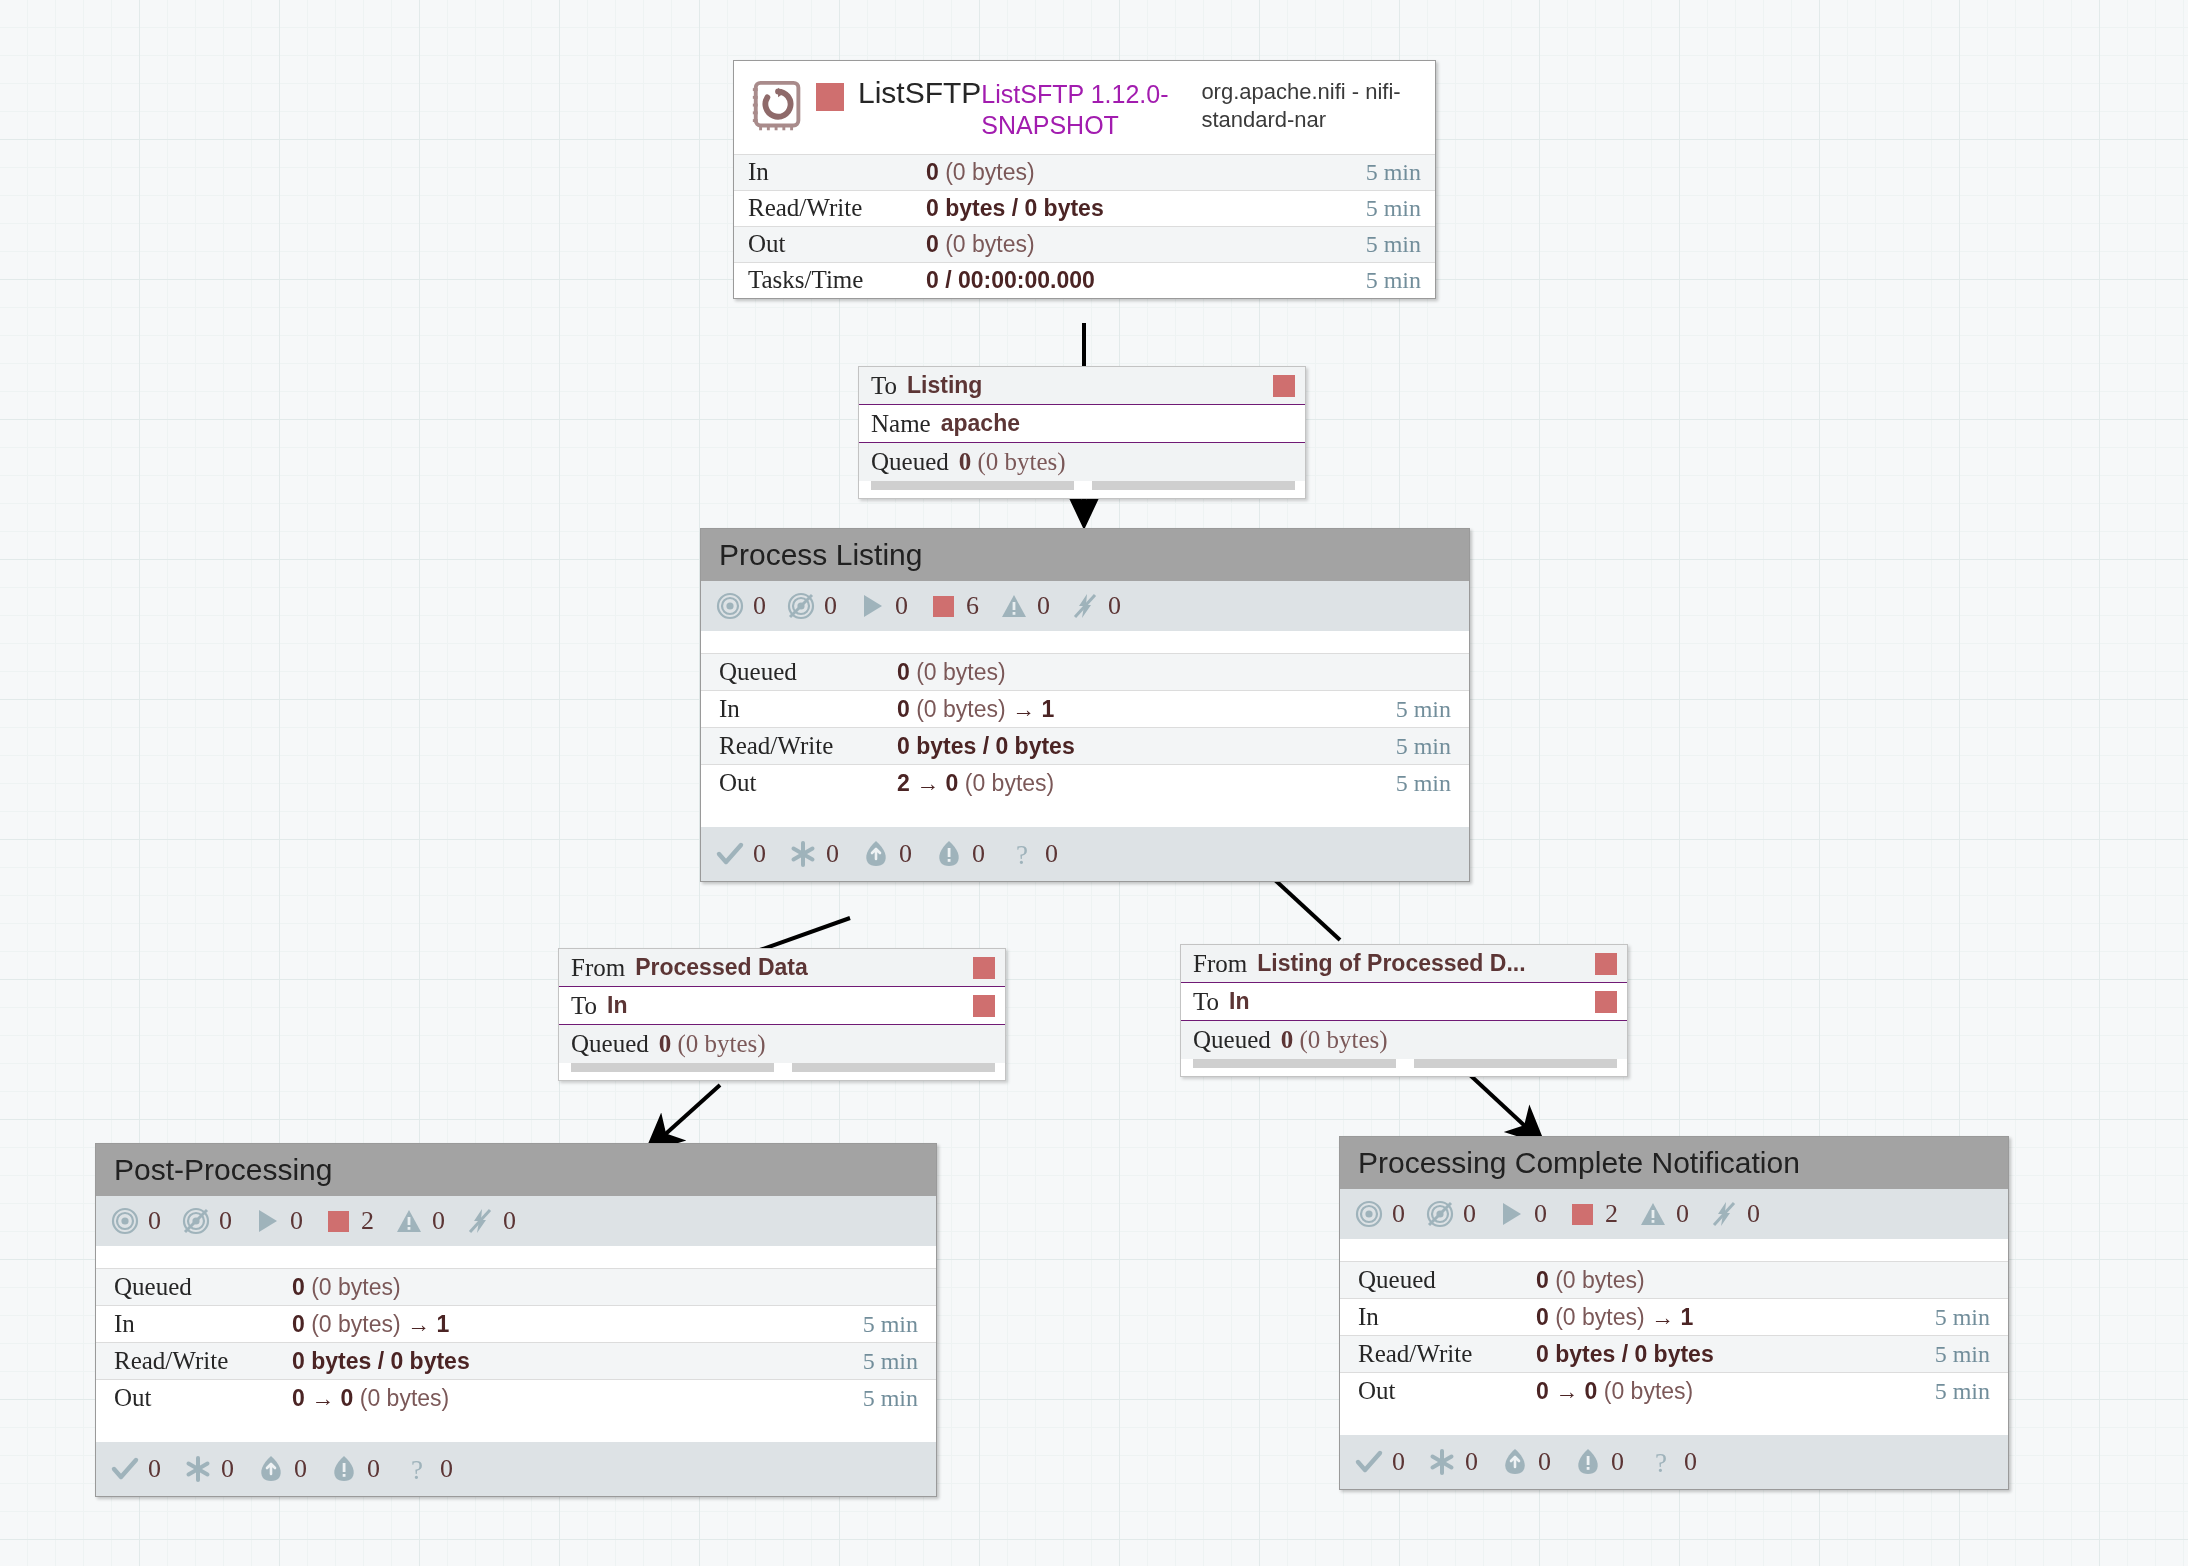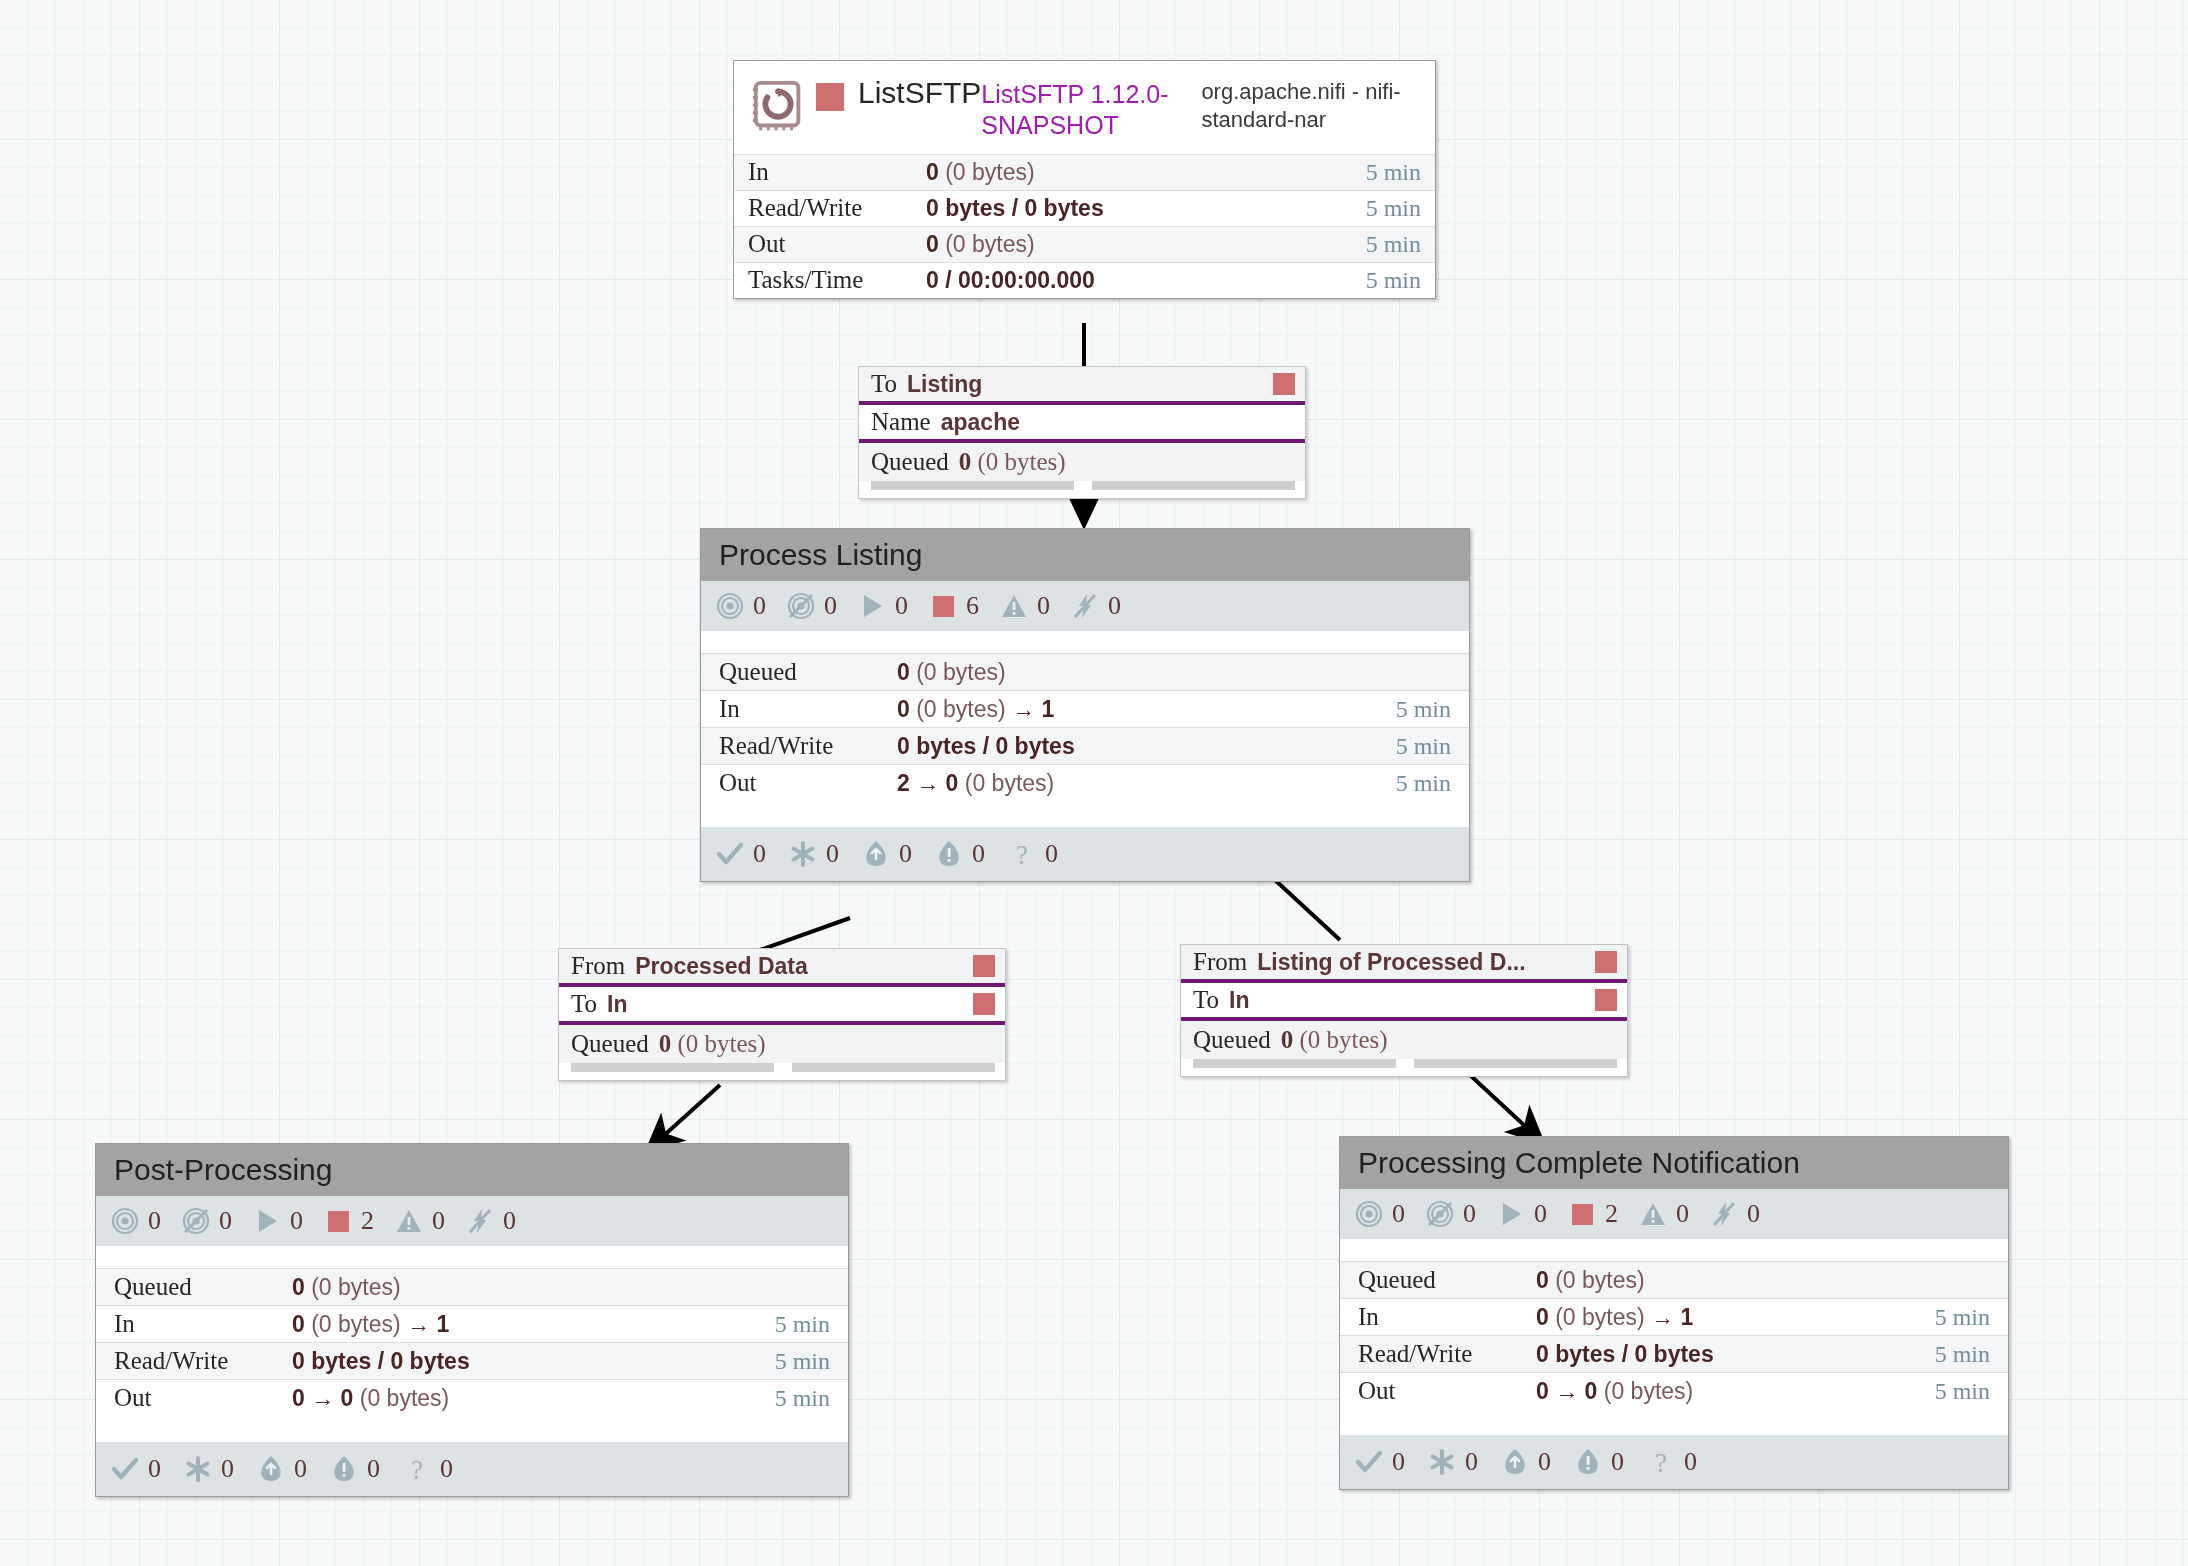--- a/index.html
+++ b/index.html
@@ -61,21 +61,21 @@
     background: #ffffff;
     border: 1px solid #c3c3c3;
     box-shadow: 2px 2px 3px rgba(0,0,0,0.18);
   }
   .conn-row {
     display: flex; align-items: center;
     height: 38px; padding: 0 10px 0 12px;
     font-size: 25px;
     font-family: "Liberation Serif", serif;
     color: #262626;
-    border-bottom: 4px solid #701a75;
+    border-bottom: 1px solid #701a75;
   }
   .conn-row.shade { background: #f1f3f4; }
   .conn-row .ck { font-family:"Liberation Serif", serif; color:#262626; }
   .conn-row .cv {
     margin-left: 10px; font-weight: bold; color: #5c3535;
     font-family: "Liberation Sans", sans-serif; font-size: 23px;
     white-space: nowrap; overflow: hidden;
   }
   .conn-row .cv.serif { font-family:"Liberation Serif", serif; font-size:25px; }
   .conn-row .cv .soft { font-weight: normal; color: #7b5858; }
@@ -384,21 +384,21 @@
     <div class="conn-row shade" style="border-bottom:none;">
       <span class="ck">Queued</span>
       <span class="cv serif"><b>0</b> <span class="soft">(0 bytes)</span></span>
     </div>
     <div class="conn-bars">
       <div class="bar"></div>
       <div class="bar"></div>
     </div>
   </div>
 
-  <div class="pgroup" style="left:95px; top:1143px; width:754px;">
+  <div class="pgroup" style="left:95px; top:1143px; width:842px;">
     <div class="pg-header">
       <span class="pg-title">Post-Processing</span>
     </div>
     <div class="pg-statusbar">
         <span class="item">
           <span>
             <svg width="30" height="30" viewBox="0 0 30 30" class="ico">
               <circle cx="15" cy="15" r="12" fill="none" stroke="#9fb3bb" stroke-width="2.2"></circle>
               <circle cx="15" cy="15" r="8" fill="none" stroke="#9fb3bb" stroke-width="2.2"></circle>
               <circle cx="15" cy="15" r="3.6" fill="#9fb3bb"></circle>

